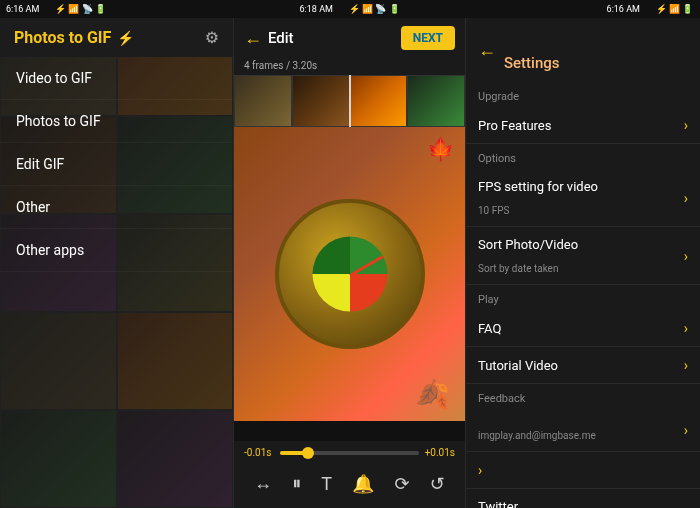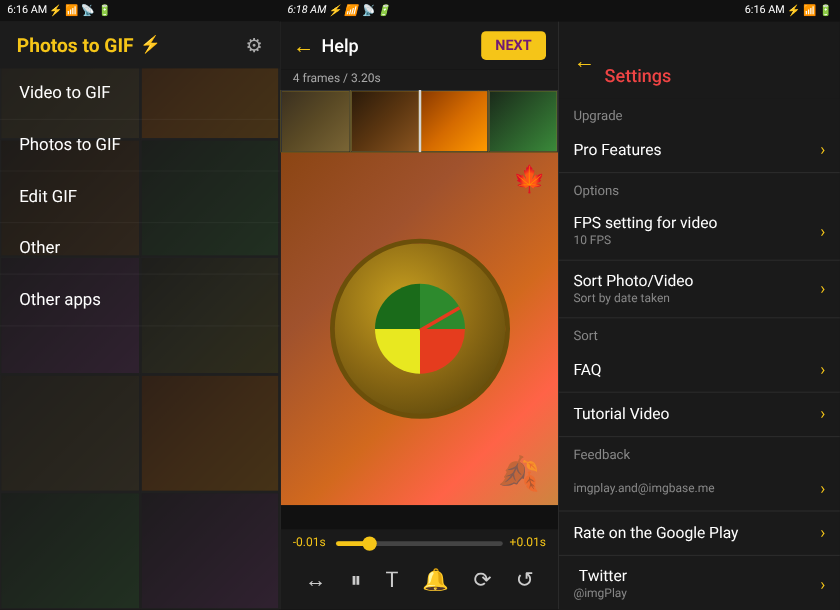--- a/index.html
+++ b/index.html
@@ -19,27 +19,26 @@
       justify-content: space-between;
       height: 18px;
       background: #111;
       font-size: 9px;
       color: #fff;
       align-items: center;
     }
     .status-bar-section {
       display: flex;
       align-items: center;
-      gap: 2px;
+      gap: 16px;
       padding: 0 6px;
       width: 233px;
     }
     .status-bar-section.center {
-      justify-content: flex-start;
-      font-style: italic;
+      justify-content: center;
     }
     .status-bar-section.right {
       justify-content: flex-end;
     }
 
     
     .main-layout {
       display: flex;
       flex: 1;
       height: calc(508px - 18px);
@@ -129,21 +128,21 @@
       color: #f5c518;
       font-size: 18px;
     }
     .edit-title {
       color: #fff;
       font-size: 15px;
       font-weight: 500;
     }
     .next-btn {
       background: #f5c518;
-      color: #701a75;
+      color: #0369a1;
       font-weight: bold;
       font-size: 12px;
       padding: 5px 12px;
       border-radius: 4px;
       cursor: pointer;
     }
     .frame-info {
       color: #aaa;
       font-size: 10px;
       padding: 2px 10px 4px;
@@ -255,21 +254,21 @@
       align-items: center;
       gap: 8px;
       padding: 10px 12px;
       background: #1a1a1a;
     }
     .settings-back {
       color: #f5c518;
       font-size: 18px;
     }
     .settings-title {
-      color: #ef4444;
+      color: #fdba74;
       font-size: 15px;
       font-weight: 500;
       margin-top: 26px;
     }
     .settings-section-label {
       color: #888;
       font-size: 11px;
       padding: 8px 12px 4px;
     }
     .settings-item {
@@ -280,26 +279,25 @@
       border-bottom: 1px solid #2a2a2a;
       cursor: pointer;
     }
     .settings-item-left {
       display: flex;
       flex-direction: column;
     }
     .settings-item-title {
       color: #fff;
       font-size: 13px;
-      text-align: right;
     }
     .settings-item-subtitle {
       color: #888;
       font-size: 10px;
-      margin-top: 1px;
+      margin-top: 11px;
     }
     .settings-chevron {
       color: #f5c518;
       font-size: 14px;
     }
 
     
     .thumb-grid {
       display: flex;
       flex-direction: column;
@@ -396,21 +394,21 @@
       <div class="sidebar-nav-item">
         <span>Other apps</span>
       </div>
     </div>
   </div>
 
   <div class="edit-panel">
     <div class="edit-header">
       <div class="edit-header-left">
         <span class="back-arrow">←</span>
-        <span class="edit-title">Help</span>
+        <span class="edit-title">Edit</span>
       </div>
       <div class="next-btn">NEXT</div>
     </div>
 
     <div class="frame-info">4 frames / 3.20s</div>
 
     <div class="filmstrip">
       <div class="filmstrip-frame faux-owl"></div>
       <div class="filmstrip-frame faux-food1"></div>
       <div class="filmstrip-frame faux-autumn"></div>
@@ -478,21 +476,21 @@
       <span class="settings-chevron">›</span>
     </div>
     <div class="settings-item">
       <div class="settings-item-left">
         <span class="settings-item-title">Sort Photo/Video</span>
         <span class="settings-item-subtitle">Sort by date taken</span>
       </div>
       <span class="settings-chevron">›</span>
     </div>
 
-    <div class="settings-section-label">Sort</div>
+    <div class="settings-section-label">Play</div>
     <div class="settings-item">
       <div class="settings-item-left">
         <span class="settings-item-title">FAQ</span>
       </div>
       <span class="settings-chevron">›</span>
     </div>
     <div class="settings-item">
       <div class="settings-item-left">
         <span class="settings-item-title">Tutorial Video</span>
       </div>
@@ -500,23 +498,20 @@
     </div>
 
     <div class="settings-section-label">Feedback</div>
     <div class="settings-item">
       <div class="settings-item-left">
         <span class="settings-item-subtitle">imgplay.and@imgbase.me</span>
       </div>
       <span class="settings-chevron">›</span>
     </div>
     <div class="settings-item">
-      <div class="settings-item-left">
-        <span class="settings-item-title">Rate on the Google Play</span>
-      </div>
       <span class="settings-chevron">›</span>
     </div>
     <div class="settings-item">
       <div class="settings-item-left">
         <span class="settings-item-title">Twitter</span>
         <span class="settings-item-subtitle">@imgPlay</span>
       </div>
       <span class="settings-chevron">›</span>
     </div>
     <div class="settings-item">

